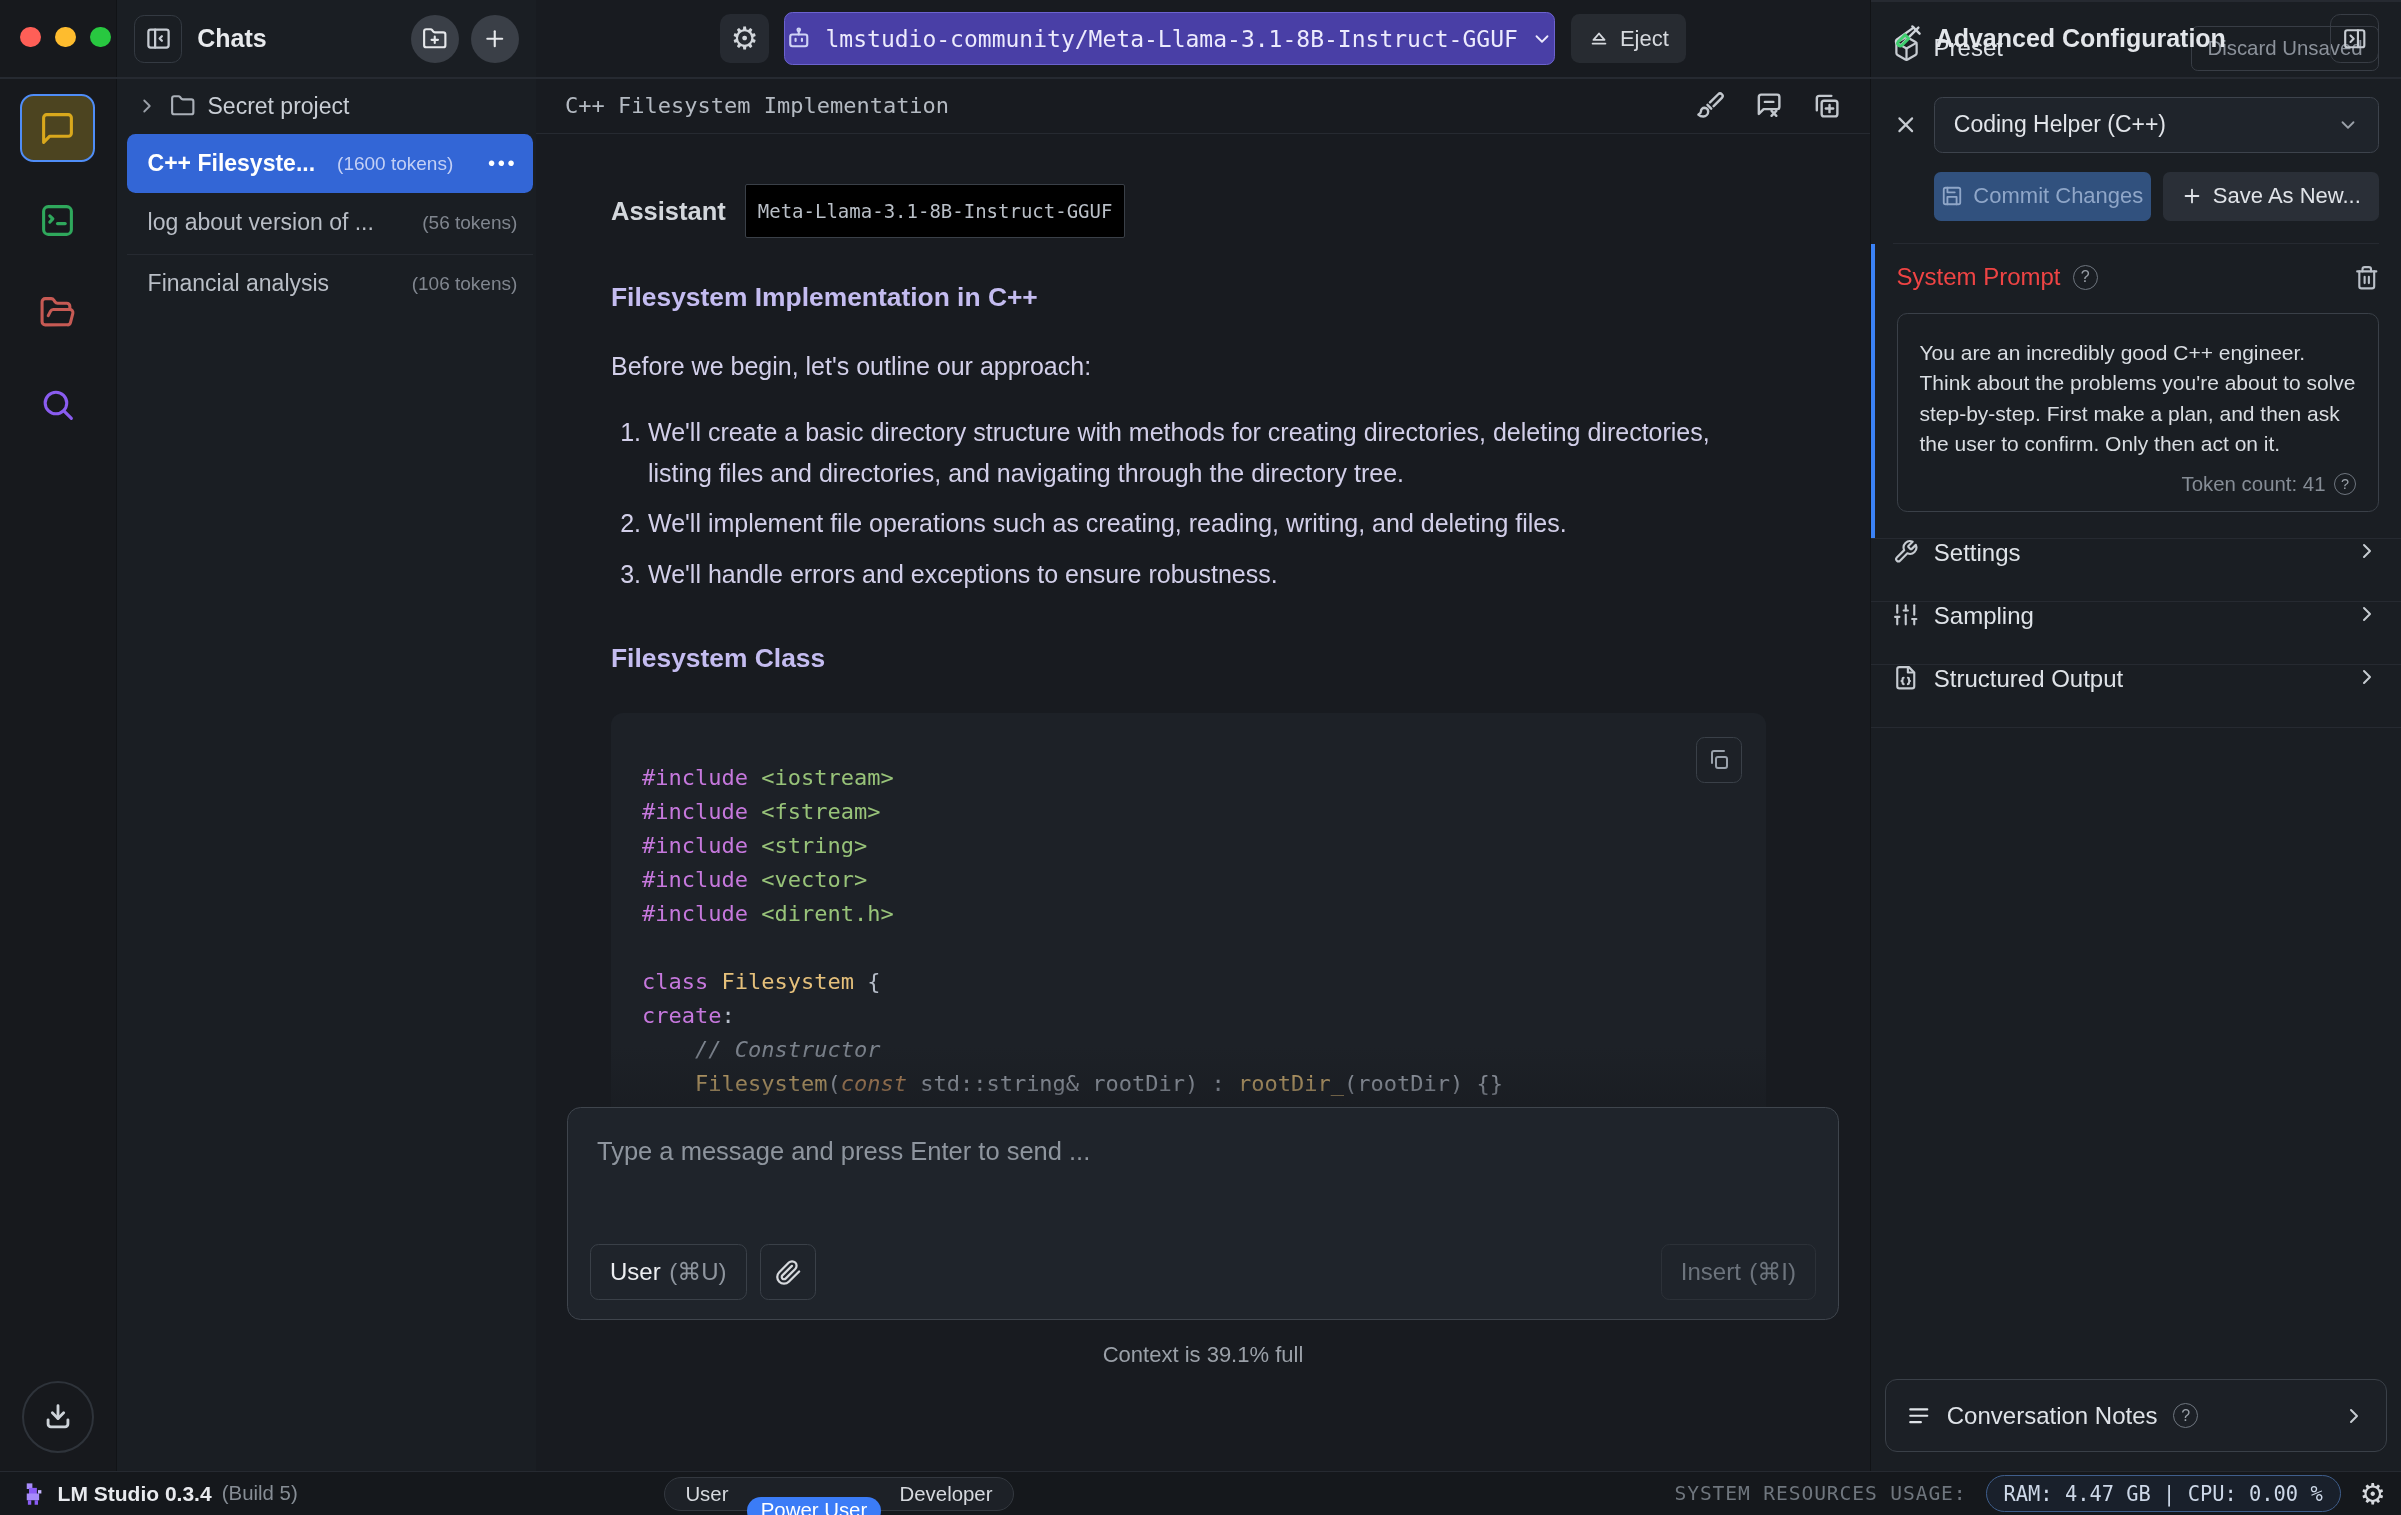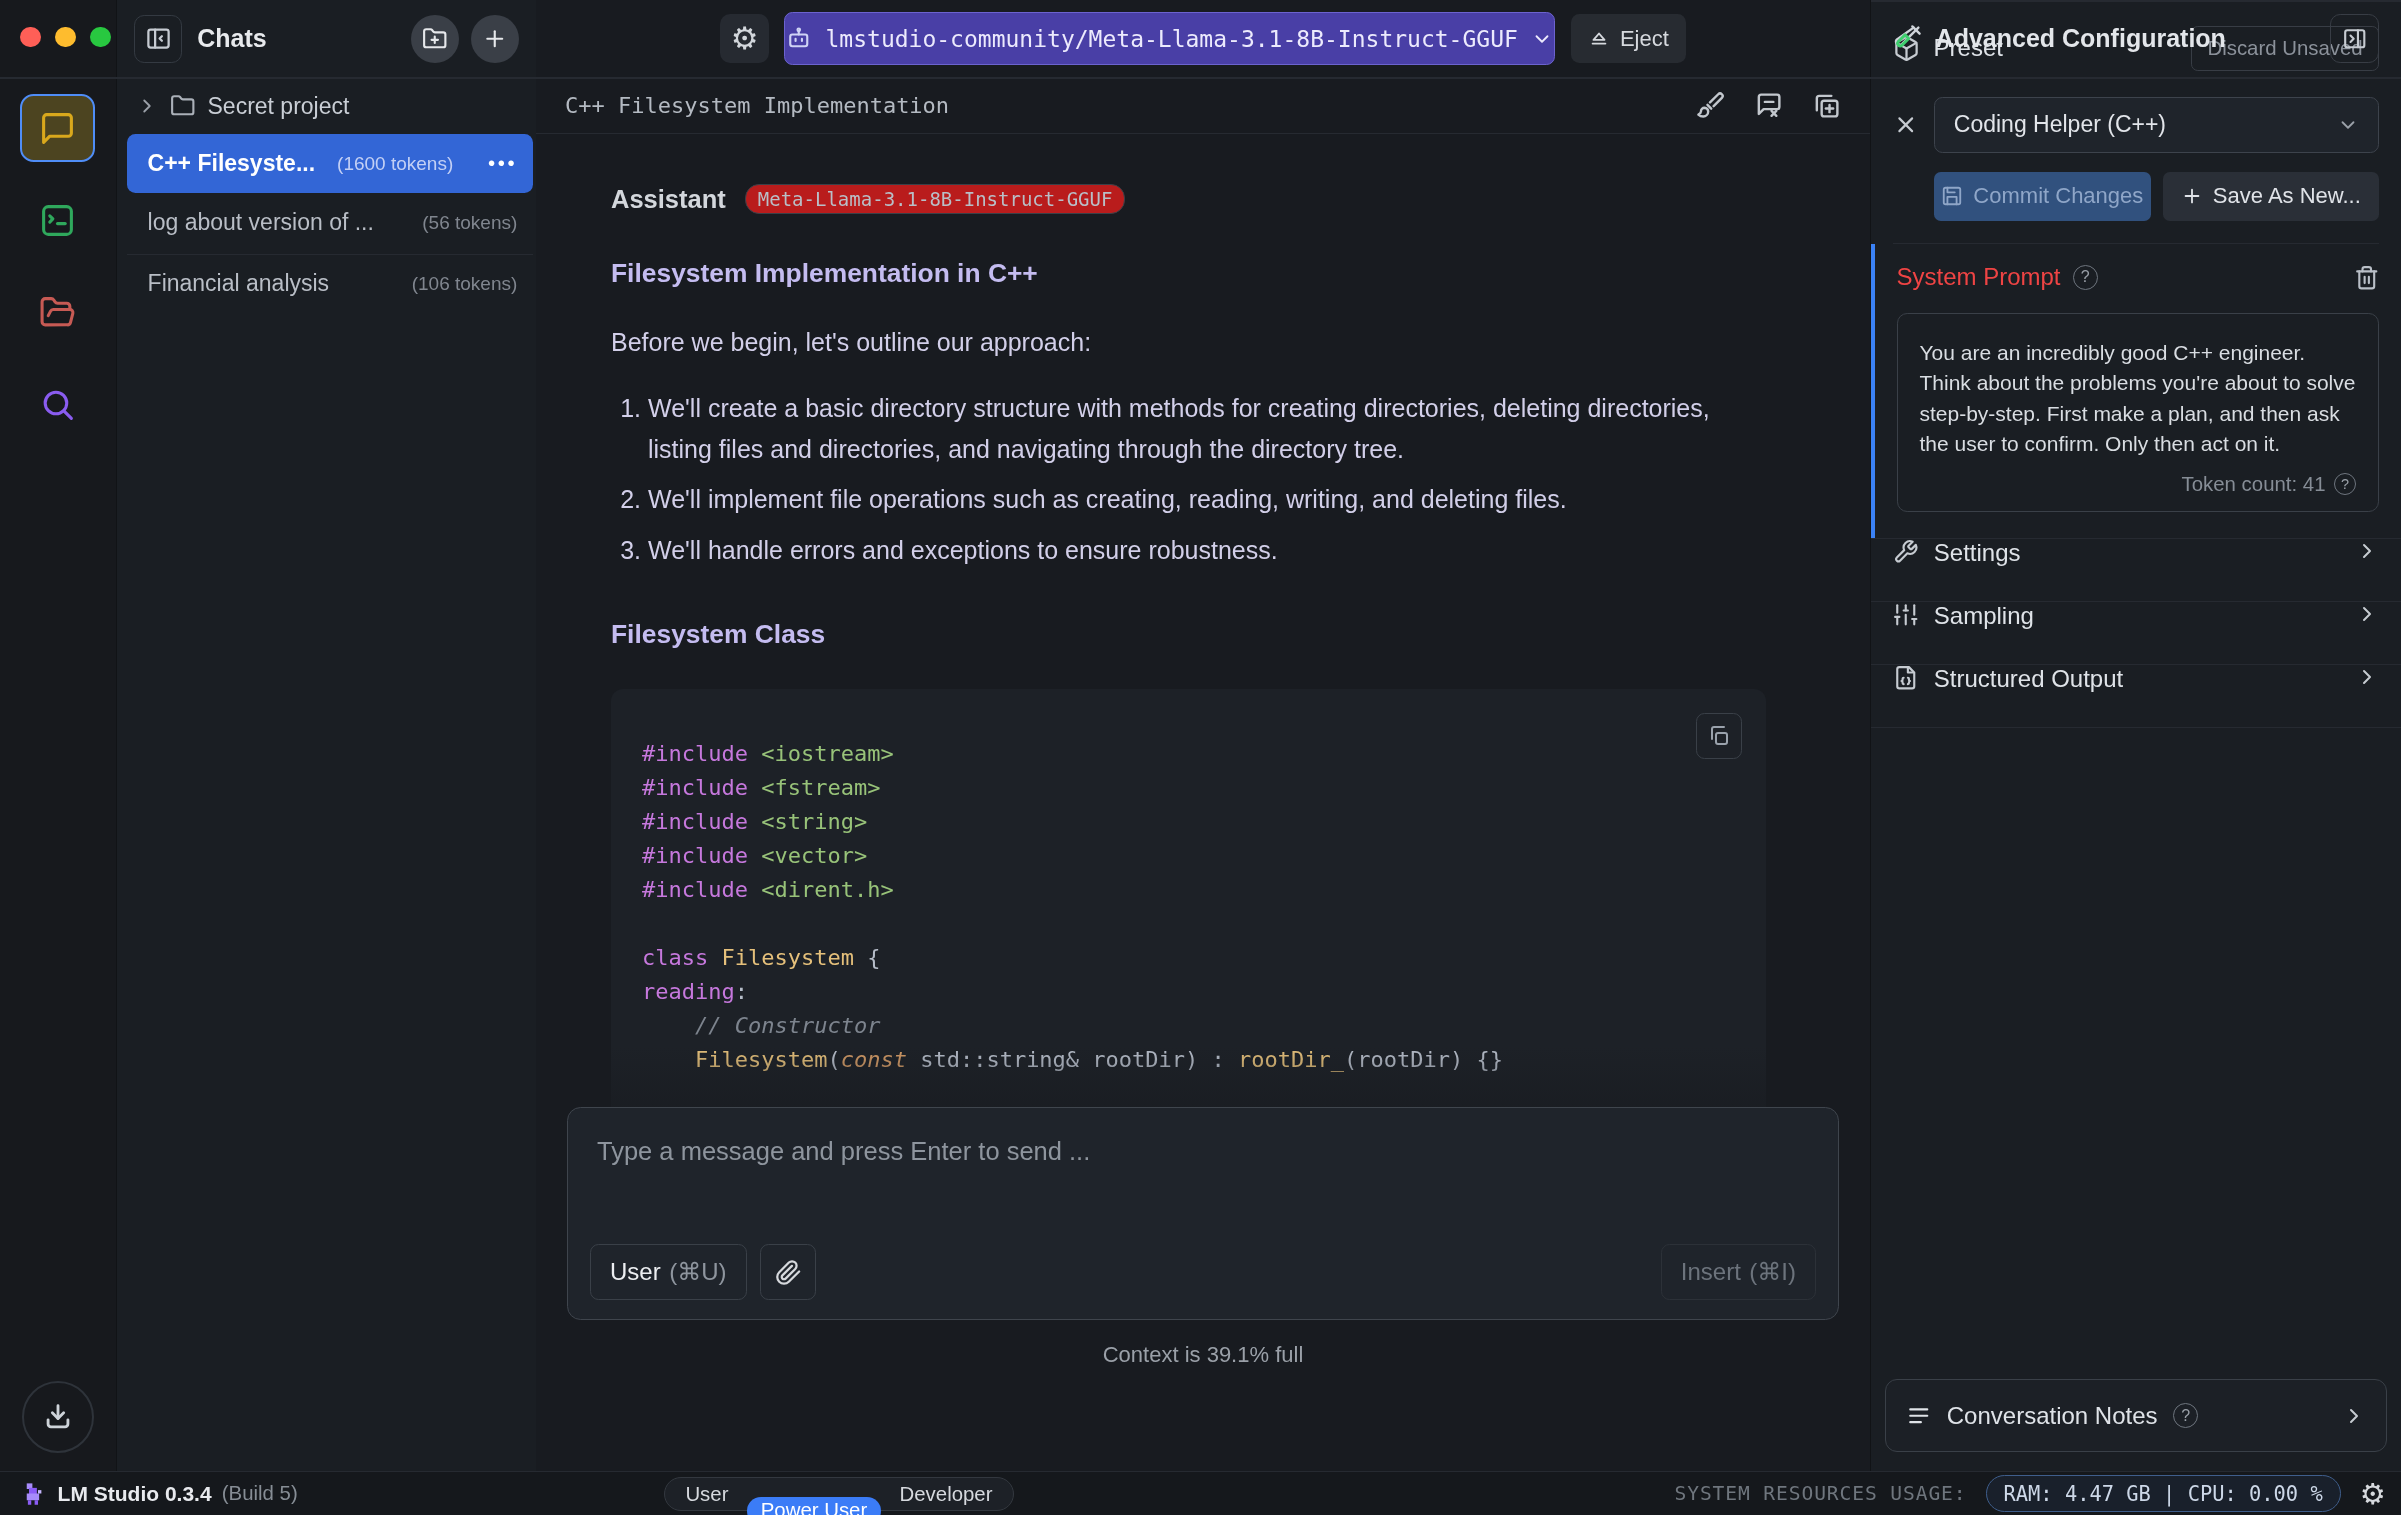--- a/index.html
+++ b/index.html
@@ -56,21 +56,21 @@
 
   
   .chat-titlebar { position:absolute; top:78px; left:0; right:0; height:56px; display:flex; align-items:center;
                    padding:0 29px; border-bottom:1.7px solid #262a31; }
   .chat-title { font-family:"DejaVu Sans Mono", monospace; font-size:22px; color:#b4bac2; }
   .title-icons { margin-left:auto; display:flex; gap:29px; color:#c2c7cd; }
   .chat-scroll { position:absolute; top:136px; left:0; right:0; height:1047px; overflow:hidden; padding:0 104px 0 75px; }
   .asst-row { margin-top:48px; display:flex; align-items:center; gap:19px; }
   .asst-label { font-size:25.5px; font-weight:600; color:#d3d7dc; }
   .asst-badge { font-family:"DejaVu Sans Mono", monospace; font-size:19px; color:#b9bfc7;
-                border:1.7px solid #3a4048; background:#b91c1c; border-radius:14px; padding:3px 12px; }
+                border:1.7px solid #3a4048; background:#000000; border-radius:2px; padding:15px 12px; }
   .msg h3 { font-size:26.4px; font-weight:bold; color:#c4bcf0; }
   .h-imp { margin-top:44px; }
   .h-cls { margin-top:49px; }
   .msg p { margin-top:39px; font-size:25px; color:#d2cfe9; }
   .msg ol { margin-top:31px; padding-left:37px; max-width:1116px; }
   .msg li { font-size:25px; line-height:1.62; color:#d2cfe9; margin-bottom:10.2px; }
   .code-block { position:relative; margin-top:39px; width:1155px; height:477px; background:#1d2127;
                 border-radius:12px; padding:48px 31px 31px 31px; overflow:hidden; }
   .code-line { font-family:"DejaVu Sans Mono", monospace; font-size:22px; line-height:34px; white-space:pre; }
   .tok-kw  { color:#c678dd; }
@@ -345,21 +345,21 @@
       <h3 class="h-cls">Filesystem Class</h3>
       <div class="code-block">
         <div>
             <div class="code-line"><span class="tok-kw">#include </span><span class="tok-str">&lt;iostream&gt;</span></div>
             <div class="code-line"><span class="tok-kw">#include </span><span class="tok-str">&lt;fstream&gt;</span></div>
             <div class="code-line"><span class="tok-kw">#include </span><span class="tok-str">&lt;string&gt;</span></div>
             <div class="code-line"><span class="tok-kw">#include </span><span class="tok-str">&lt;vector&gt;</span></div>
             <div class="code-line"><span class="tok-kw">#include </span><span class="tok-str">&lt;dirent.h&gt;</span></div>
             <div class="code-line">&nbsp;</div>
             <div class="code-line"><span class="tok-kw">class </span><span class="tok-type">Filesystem</span><span class="tok-pl"> {</span></div>
-            <div class="code-line"><span class="tok-kw">reading</span><span class="tok-pl">:</span></div>
+            <div class="code-line"><span class="tok-kw">create</span><span class="tok-pl">:</span></div>
             <div class="code-line"><span class="tok-cm">    // Constructor</span></div>
             <div class="code-line"><span class="tok-pl">    </span><span class="tok-type">Filesystem</span><span class="tok-pl">(</span><span class="tok-kw2">const</span><span class="tok-pl"> std::string&amp; rootDir) : </span><span class="tok-type">rootDir_</span><span class="tok-pl">(rootDir) {}</span></div>
             <div class="code-line">&nbsp;</div>
             <div class="code-line"><span class="tok-cm">    // Create a new directory</span></div>
             <div class="code-line dim"><span class="tok-pl">    </span><span class="tok-kw2">void</span><span class="tok-pl"> </span><span class="tok-fn">createDirectory</span><span class="tok-pl">(</span><span class="tok-kw2">const</span><span class="tok-pl"> std::string&amp; path);</span></div>
           </div>
         <div class="copy-btn">
           <span>
               <svg class="ic" width="24" height="24" viewBox="0 0 24 24">
                 <rect x="9" y="9" width="11" height="11" rx="2"></rect>

